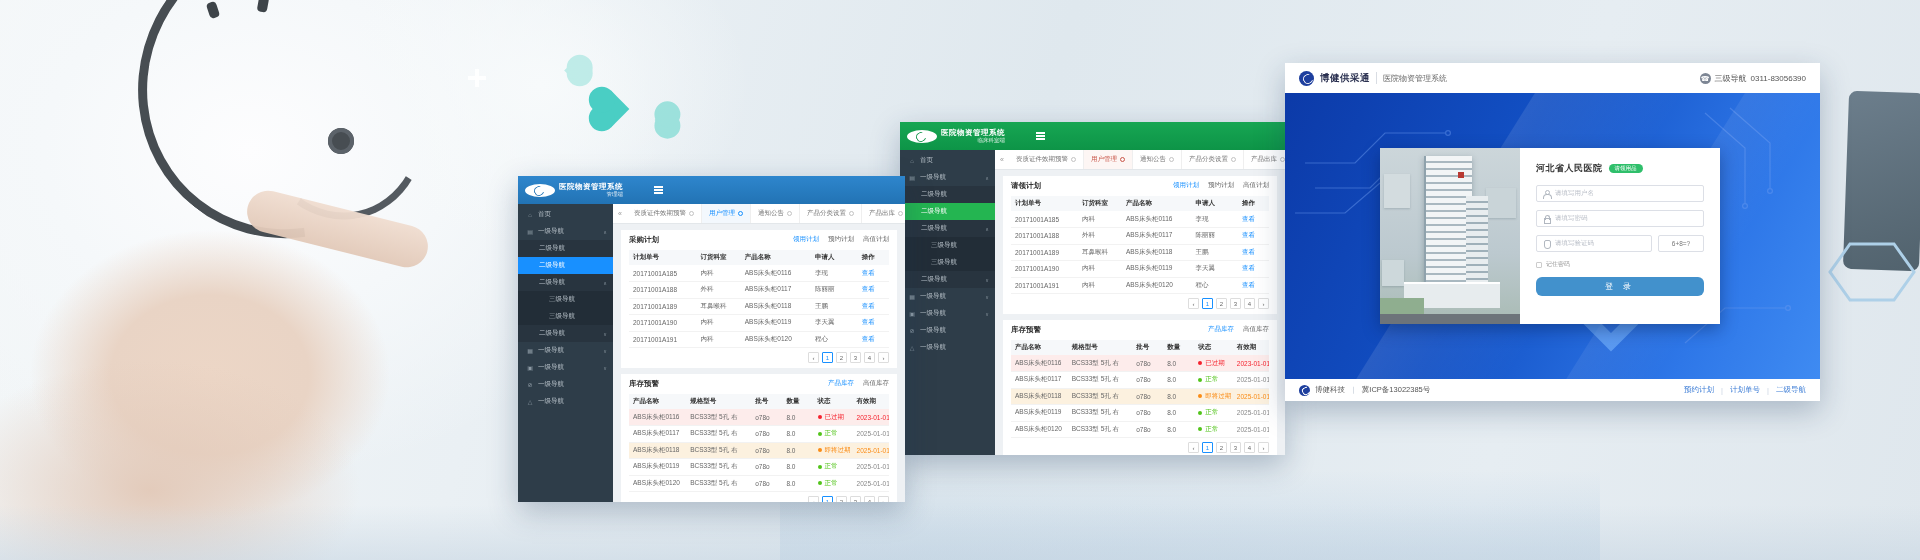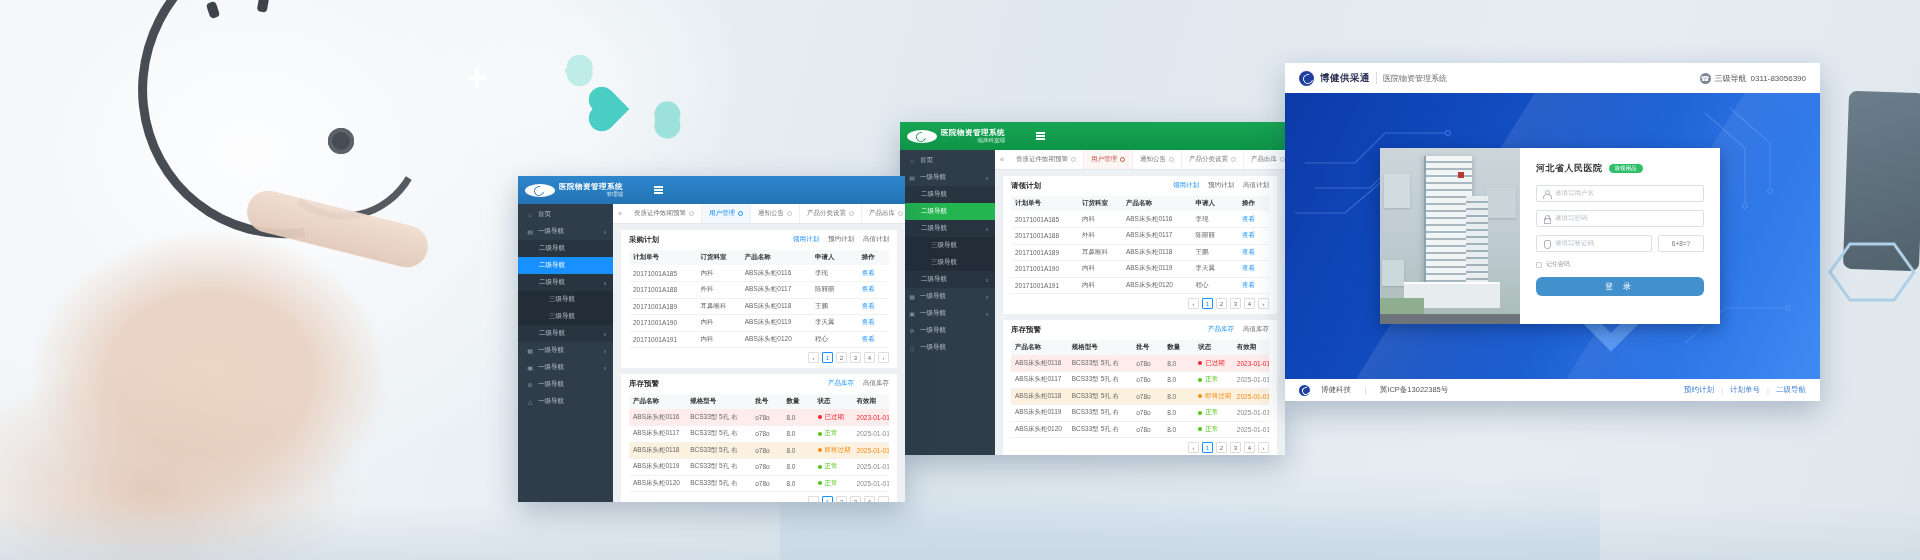--- a/index.html
+++ b/index.html
@@ -143,21 +143,21 @@
 .i-user::after{content:"";position:absolute;left:0;top:3.5px;width:7px;height:4px;border:1px solid #98a0ab;border-bottom:none;border-radius:4px 4px 0 0}
 .i-lock::before{content:"";position:absolute;left:1px;top:3px;width:5px;height:4px;border:1px solid #98a0ab}
 .i-lock::after{content:"";position:absolute;left:2px;top:0;width:3px;height:4px;border:1px solid #98a0ab;border-bottom:none;border-radius:3px 3px 0 0}
 .i-shield::before{content:"";position:absolute;left:1px;top:0;width:5px;height:6.5px;border:1px solid #98a0ab;border-radius:2px 2px 3px 3px}
 .cap-row{display:flex;gap:6px}
 .cap-row .inp{flex:1}
 .cap{width:46px;height:17px;border:1px solid #dcdfe6;border-radius:2px;display:flex;align-items:center;justify-content:center;font-size:6.5px;color:#777;margin-bottom:8px}
 .rem{display:flex;align-items:center;gap:4px;font-size:6px;color:#999;margin-bottom:8px}
 .cb{width:6px;height:6px;border:1px solid #ccc;border-radius:1px;background:#fff}
 .login-btn{height:19px;border-radius:6px;background:#4291cc;color:#fff;font-size:8px;letter-spacing:4px;display:flex;align-items:center;justify-content:center;cursor:pointer}
-.lg-ft{height:22px;background:#fff;display:flex;align-items:center;gap:11px;padding:0 14px;font-size:7.5px;color:#555}
+.lg-ft{height:22px;background:#fff;display:flex;align-items:center;gap:5px;padding:0 14px;font-size:7.5px;color:#555}
 .lg-ft .lg-logo{width:11px;height:11px;flex:0 0 11px}
 .lg-ft .lg-logo::after{left:2.5px;top:2.5px;width:6px;height:6px;border-width:1px}
 .ftsep::before{content:"｜";color:#aab6c6;font-size:7px}
 .ft-links{margin-left:auto;display:flex;align-items:center;gap:7px;color:#3a7bd5}
 .lsep{color:#c9d4e2}
 
 #win-left{left:518px;top:176px;width:387px;height:326px;z-index:30}
 #win-mid{left:900px;top:122px;width:385px;height:333px;z-index:20}
 #win-login{left:1285px;top:63px;width:535px;height:338px;z-index:25}
 .hex{left:1826px;top:240px;z-index:5}

